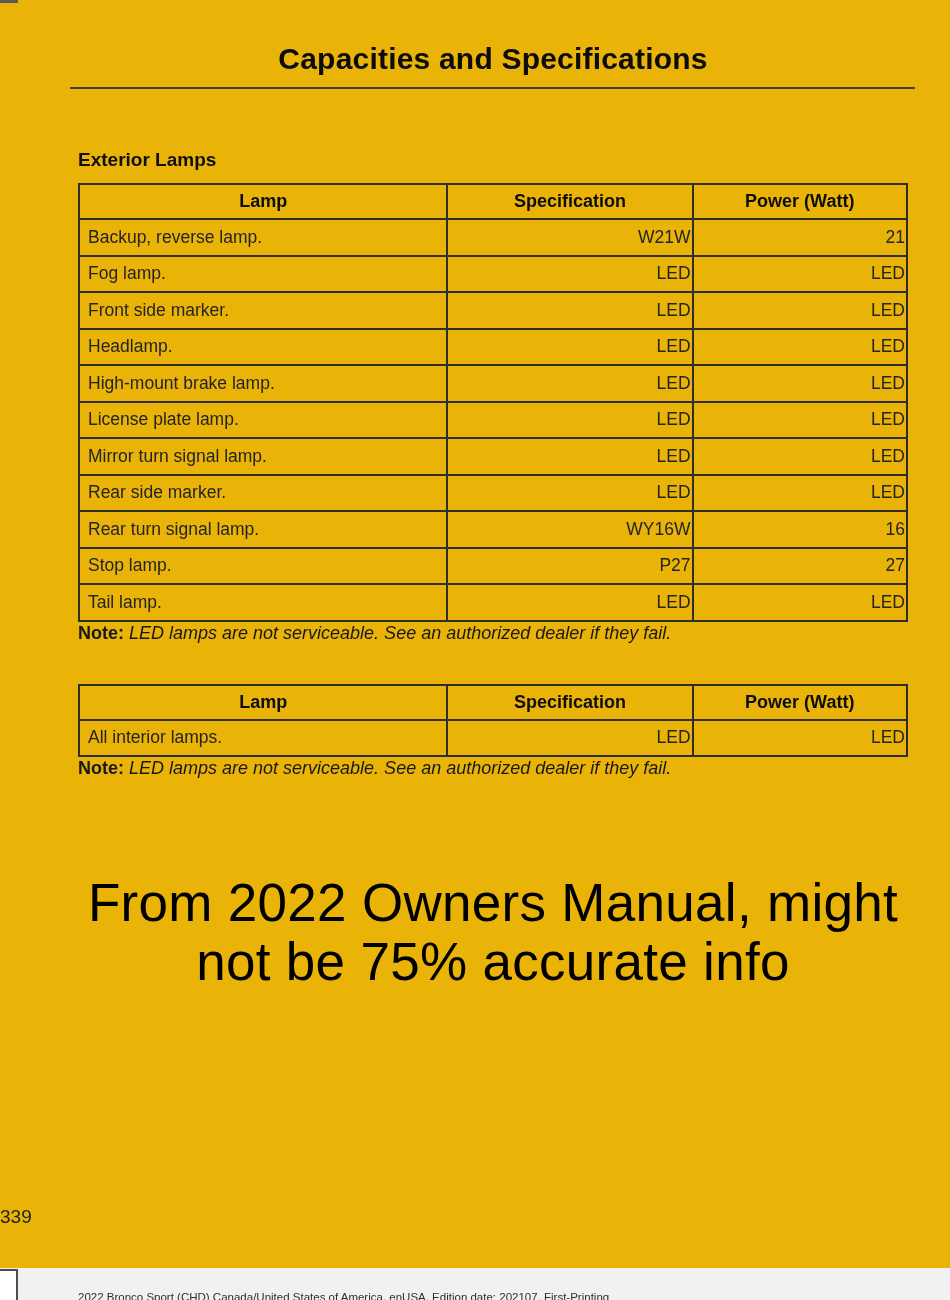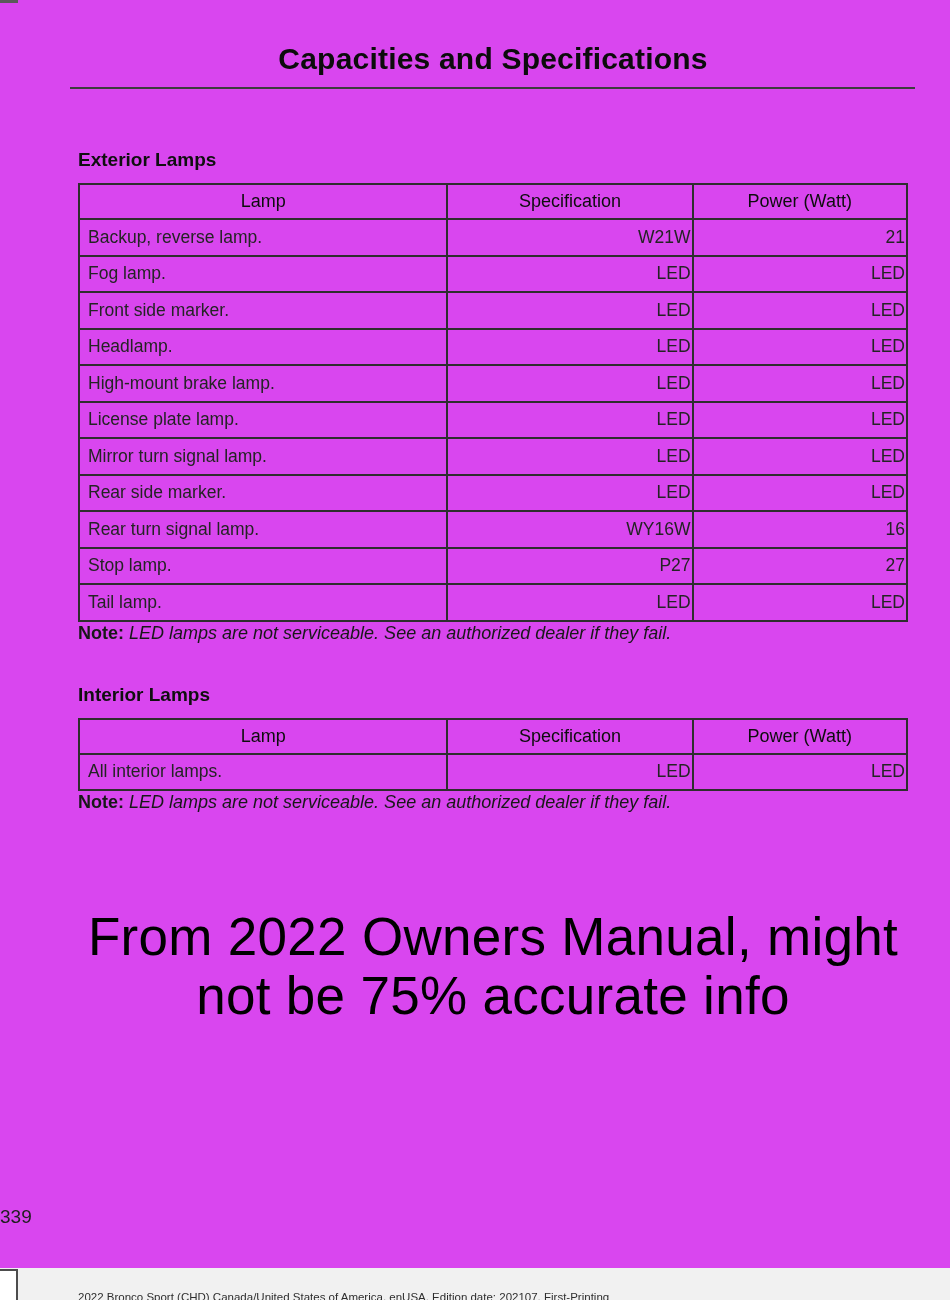--- a/index.html
+++ b/index.html
@@ -1,20 +1,20 @@
 <!DOCTYPE html>
 <html><head>
 <meta charset="utf-8">
 <style>
   html, body { margin:0; padding:0; background:#ffffff; }
   .page {
     position:relative;
     width:950px; height:1300px;
     margin:0 auto;
-    background:#d946ef;
+    background:#eab308;
     overflow:hidden;
     font-family:"Liberation Sans","DejaVu Sans",sans-serif;
     color:#1c1c1c;
   }
   .top-mark {
     position:absolute; top:0; left:0;
     width:18px; height:3px; background:#5a5a5a;
   }
   .content { position:absolute; left:78px; top:0; width:830px; }
 
@@ -38,21 +38,21 @@
     width:100%; margin-top:12px;
   }
   .spec-table col.col-0 { width:44.5%; }
   .spec-table col.col-1 { width:29.6%; }
   .spec-table col.col-2 { width:25.9%; }
   .spec-table th, .spec-table td {
     border:2px solid #2e2e2e;
     overflow:hidden; white-space:nowrap;
   }
   .spec-table th {
-    height:31px; font-size:18px; font-weight:normal;
+    height:31px; font-size:18px; font-weight:bold;
     text-align:center; color:#0d0d0d;
   }
   .spec-table td {
     height:32.5px; font-size:17.5px;
     text-align:right; color:#242424;
   }
   .spec-table td.cell-lamp { text-align:left; padding-left:8px; }
 
   .note { margin-top:1px; font-size:18px; color:#181818; }
   .note-label { font-weight:bold; }
@@ -162,21 +162,20 @@
               <tr>
                 <td class="cell-lamp">Tail lamp.</td>
                 <td>LED</td>
                 <td>LED</td>
               </tr>
             </tbody>
           </table>
           <div class="note"><span class="note-label">Note:</span><span class="note-text"> LED lamps are not serviceable. See an authorized dealer if they fail.</span></div>
         </div>
         <div class="section sec-1">
-          <div class="section-heading">Interior Lamps</div>
           <table class="spec-table">
             <colgroup>
               <col class="col-0">
               <col class="col-1">
               <col class="col-2">
             </colgroup>
             <thead>
               <tr>
                 <th>Lamp</th>
                 <th>Specification</th>

